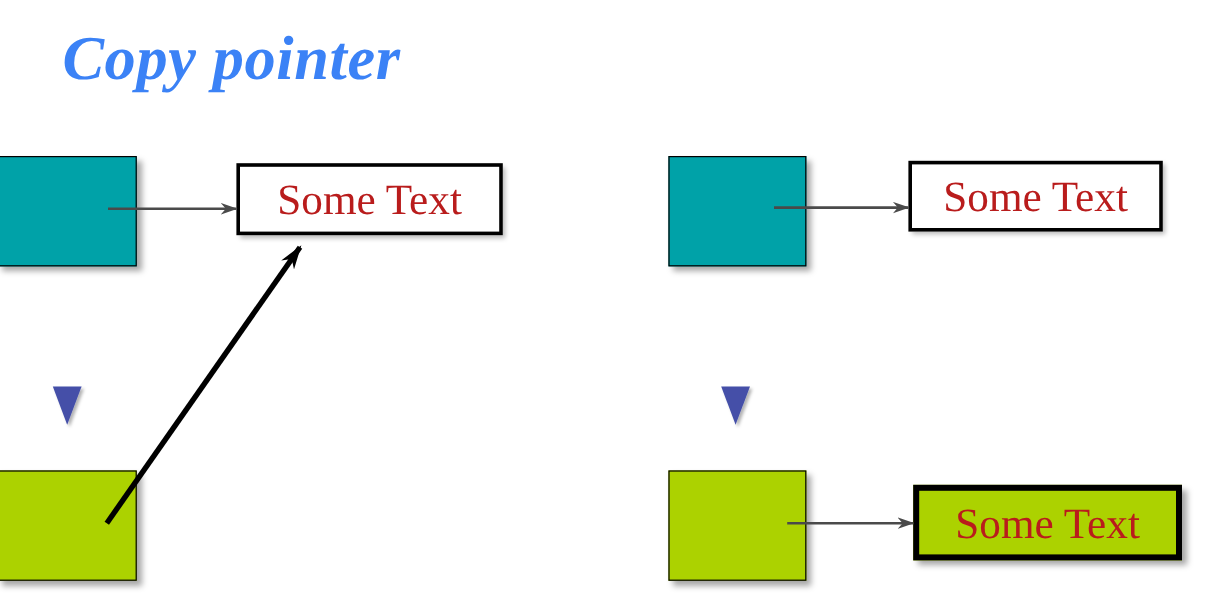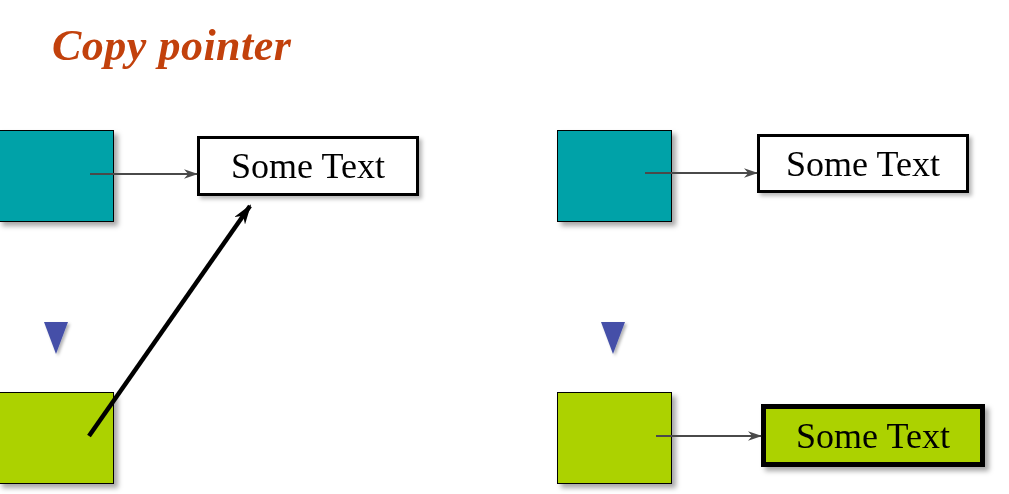--- a/index.html
+++ b/index.html
@@ -17,23 +17,23 @@
     background: #ffffff;
     overflow: hidden;
   }
 
   
   .title {
     position: absolute;
     font-family: "Liberation Serif", "DejaVu Serif", serif;
     font-style: italic;
     font-weight: bold;
-    font-size: 44px;
+    font-size: 52px;
     line-height: 1;
-    color: #c2410c;
+    color: #3b82f6;
     white-space: nowrap;
     letter-spacing: 0.5px;
   }
   #title-left  { left: 52px;  top: 24px; }
   #title-right { left: 612px; top: 24px; }
 
   
   .block {
     position: absolute;
     box-sizing: border-box;
@@ -50,21 +50,21 @@
 
   
   .textbox {
     position: absolute;
     box-sizing: border-box;
     display: flex;
     align-items: center;
     justify-content: center;
     font-family: "Liberation Serif", "DejaVu Serif", serif;
     font-size: 36px;
-    color: #000000;
+    color: #b91c1c;
     white-space: nowrap;
   }
   .textbox.plain {
     background: #ffffff;
     border: 3px solid #000000;
     box-shadow: 3px 3px 4px rgba(0,0,0,0.28);
   }
   .textbox.filled {
     background: #acd200;
     border: 5px solid #000000;

